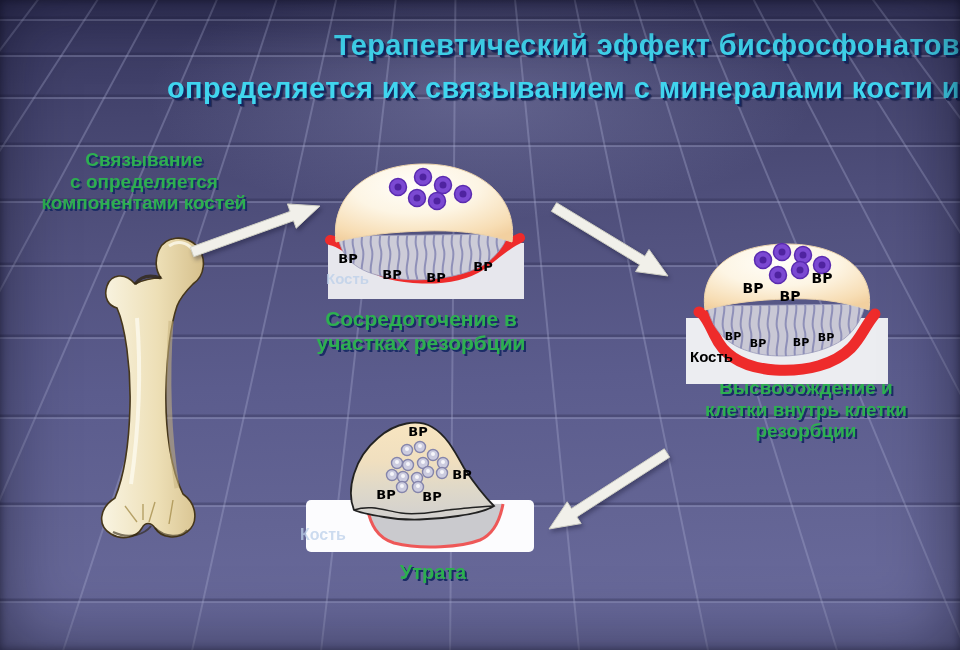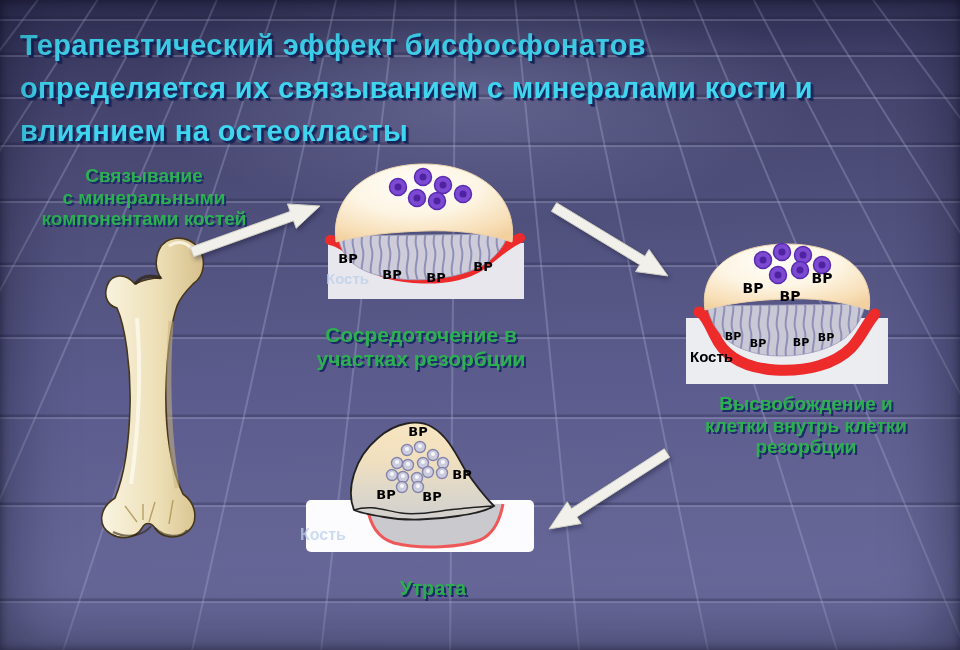--- a/index.html
+++ b/index.html
@@ -3,25 +3,25 @@
 <meta charset="utf-8">
 <style>
   html,body{width:960px;height:650px;margin:0;padding:0;overflow:hidden;
     font-family:"Liberation Sans",sans-serif;}
   .slide{position:absolute;inset:0;width:960px;height:650px;
     background:linear-gradient(178deg,#35355c 0%,#45456f 18%,#52527f 38%,#5b5c8d 58%,#636494 78%,#6b6c9e 100%);}
   .glow{position:absolute;left:15%;top:-4%;width:70%;height:38%;
     background:radial-gradient(ellipse at center,rgba(165,168,212,.30),rgba(165,168,212,0) 70%);}
   .gridsvg,.arrowsvg{position:absolute;left:0;top:0;pointer-events:none;}
   .vignette{position:absolute;inset:0;box-shadow:inset 0 0 70px rgba(8,8,26,.55),inset 0 0 8px rgba(5,5,18,.5);}
-  .title{position:absolute;left:0;right:0;top:24px;text-align:left;
+  .title{position:absolute;left:0;right:0;top:24px;text-align:right;
     font-size:29px;font-weight:bold;color:#40d6ef;letter-spacing:.4px;line-height:43px;
     text-shadow:2px 2px 0 #15265e,3px 3px 1px rgba(8,18,58,.55);margin-left:20px;}
   .glabel{position:absolute;font-weight:bold;color:#2db050;text-align:center;line-height:1.14;
-    text-shadow:2px 2px 0 #1b2c66;margin-top:16px;}
+    text-shadow:2px 2px 0 #1b2c66;}
   #label-binding{left:18px;top:149px;width:252px;font-size:19px;}
   #label-concentration{left:296px;top:307px;width:250px;font-size:21px;}
   #label-release{left:672px;top:377px;width:268px;font-size:19px;}
   #label-loss{left:328px;top:561px;width:210px;font-size:20px;text-align:center;}
   .diagram{position:absolute;}
   .bp{position:absolute;font-weight:bold;color:#000;font-size:13px;transform:translate(-50%,-50%);
     font-family:"DejaVu Sans",sans-serif;}
   .bp.big{font-size:14px;}
   .bp.small{font-size:11px;}
   .bonelabel{position:absolute;font-size:15px;font-weight:bold;color:#000;}
@@ -41,26 +41,25 @@
     </g>
     <g stroke="rgba(172,175,212,.33)" stroke-width="2" fill="none">
       <path d="M0,20 H960 M0,56 H960 M0,98 H960 M0,146 H960 M0,202 H960 M0,266 H960 M0,338 H960 M0,418 H960 M0,506 H960 M0,602 H960"></path>
       <path d="M460,-560 L-460,660 M460,-560 L-330,660 M460,-560 L-200,660 M460,-560 L-70,660 M460,-560 L60,660 M460,-560 L190,660 M460,-560 L320,660 M460,-560 L450,660 M460,-560 L580,660 M460,-560 L710,660 M460,-560 L840,660 M460,-560 L970,660 M460,-560 L1100,660 M460,-560 L1230,660 M460,-560 L1360,660"></path>
     </g>
   </svg>
 
   <div class="title">
     <div>Терапевтический эффект бисфосфонатов</div>
     <div>определяется их связыванием с минералами кости и</div>
-    <div>влиянием на остеокласты</div>
   </div>
 
   <div id="label-binding" class="glabel">
     <div>Связывание</div>
-    <div>с минеральными</div>
+    <div>с определяется</div>
     <div>компонентами костей</div>
   </div>
   <div id="label-concentration" class="glabel">
     <div>Сосредоточение в</div>
     <div>участках резорбции</div>
   </div>
   <div id="label-release" class="glabel">
     <div>Высвобождение и</div>
     <div>клетки внутрь клетки</div>
     <div>резорбции</div>

